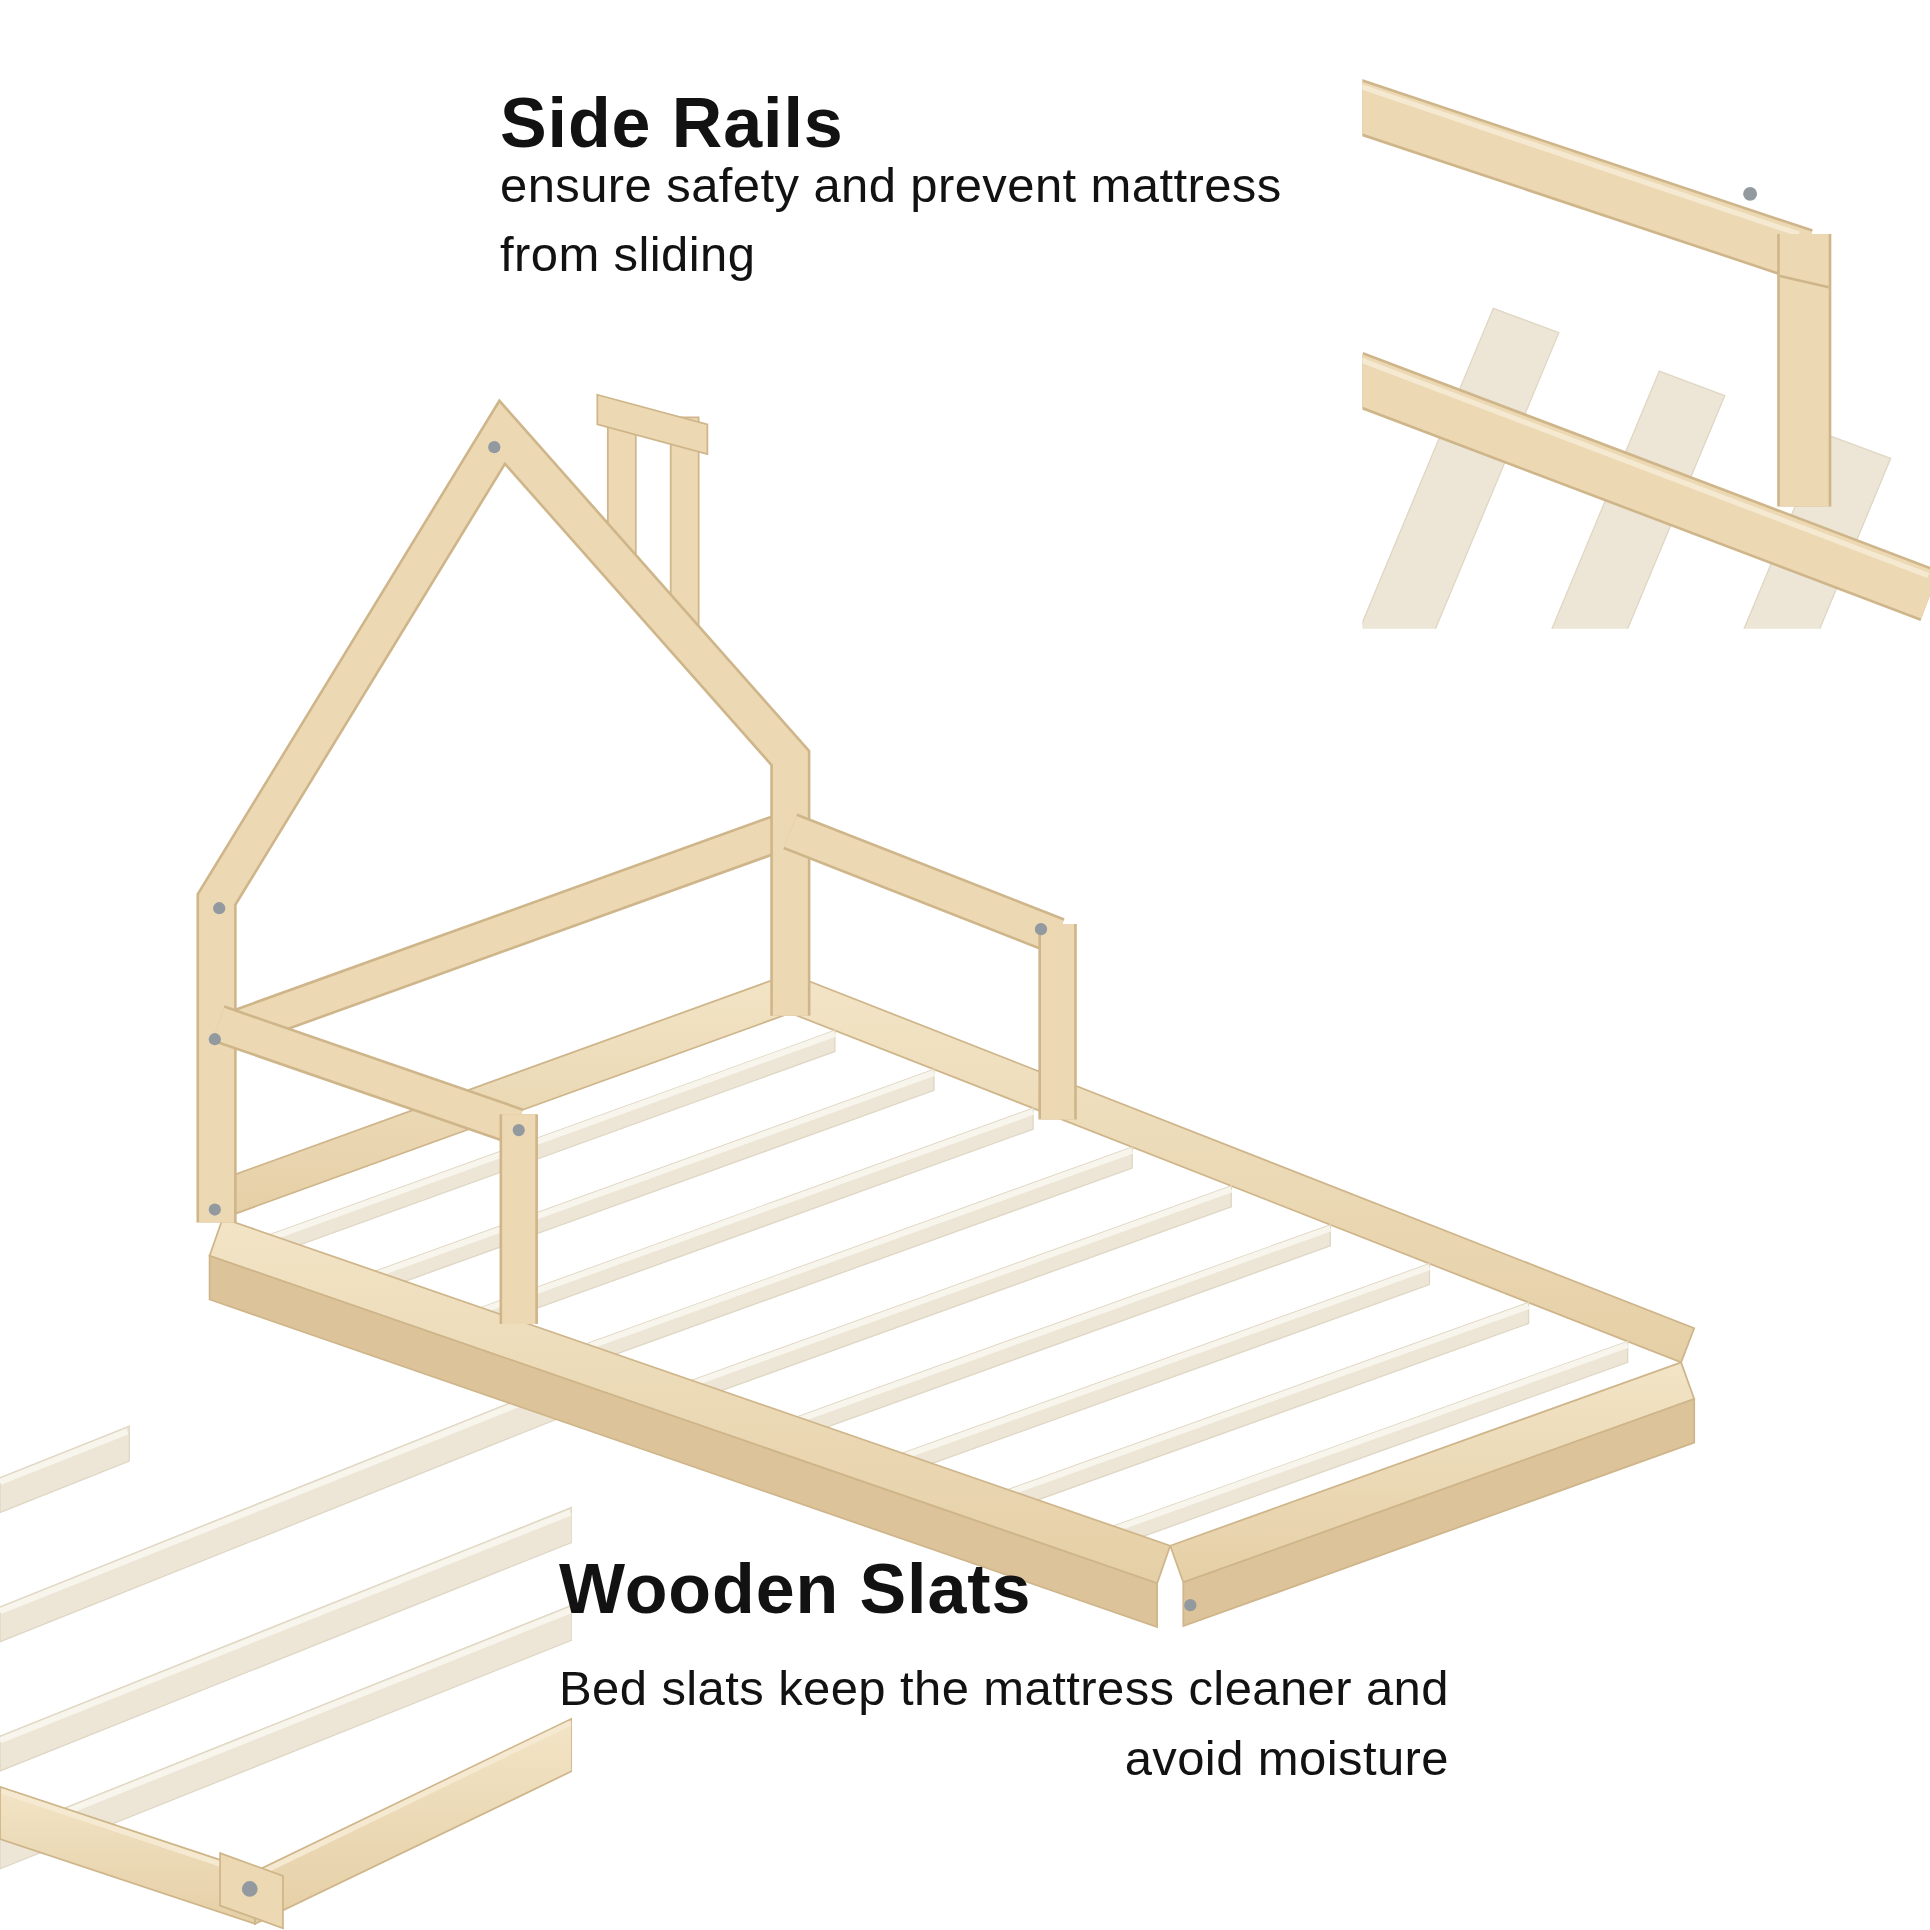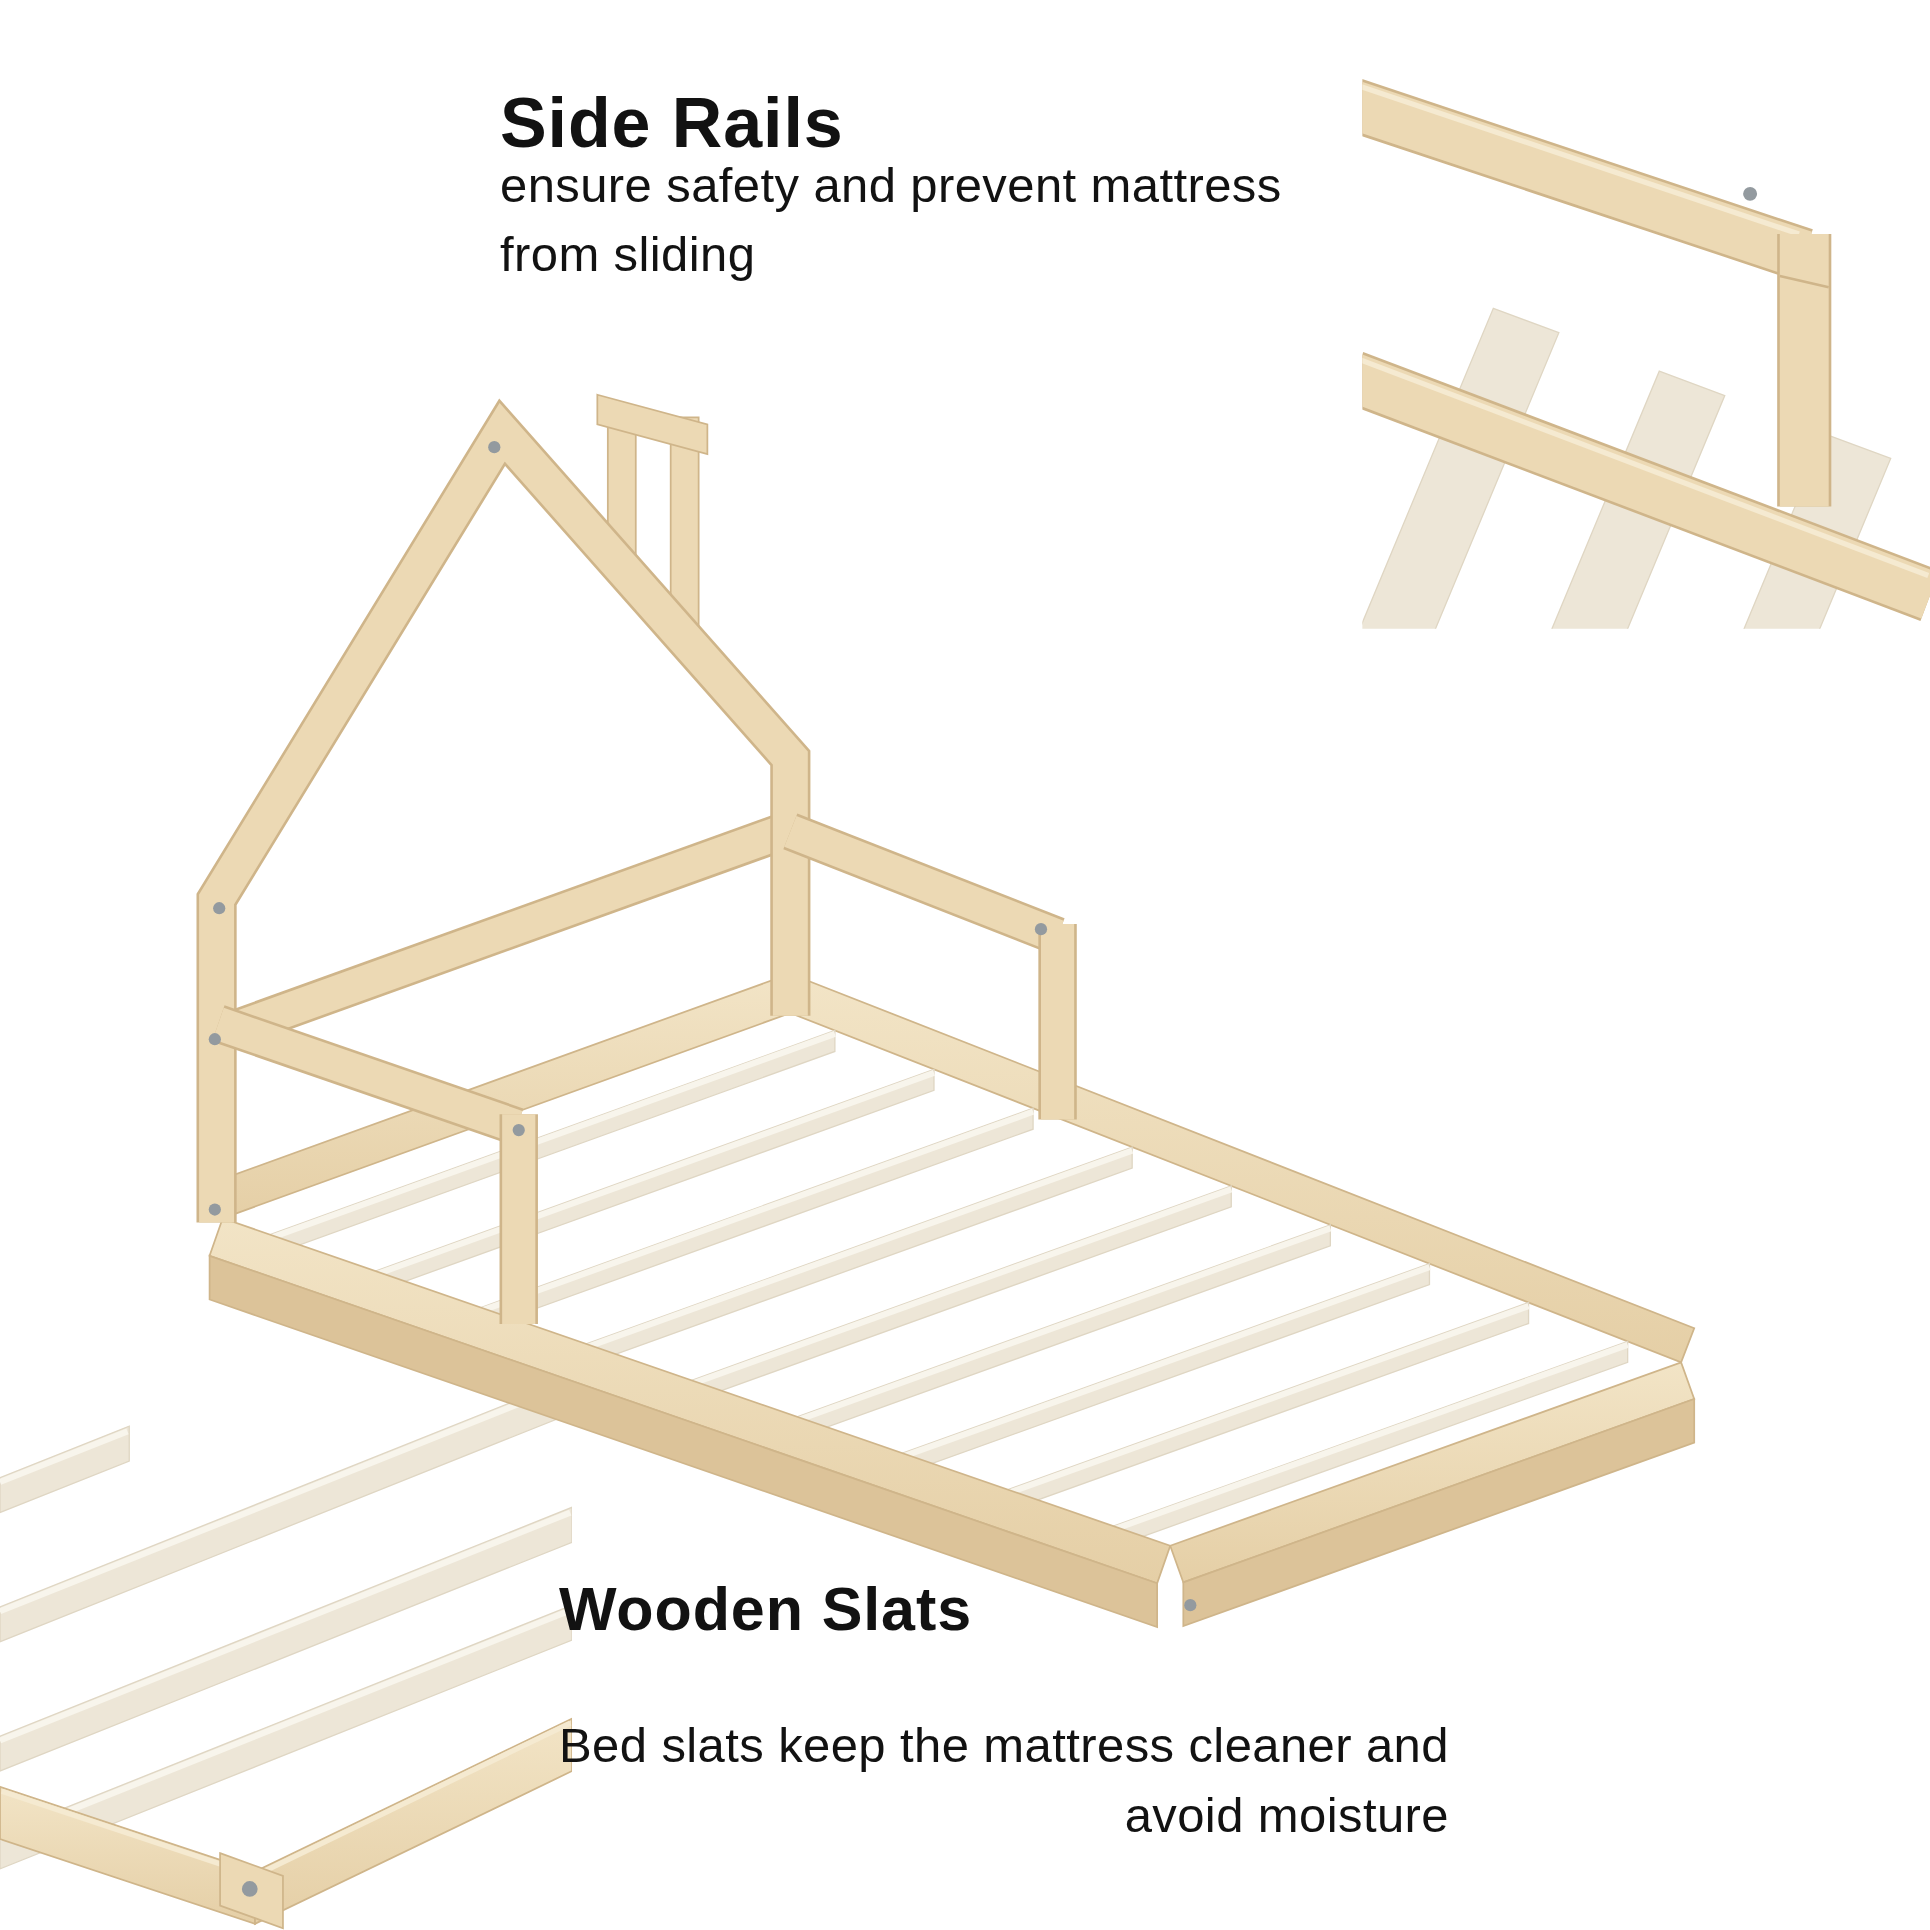--- a/index.html
+++ b/index.html
@@ -29,22 +29,22 @@
   .callout{position:absolute;color:var(--text,#121212);}
   .callout .h{
     font-size:70px;font-weight:700;letter-spacing:0.9px;line-height:1.05;
     transform-origin:left top;
   }
   .callout .d{font-size:49px;font-weight:400;letter-spacing:0.4px;line-height:1.0;}
   #side-rails-block{left:500px;top:87px;}
   #side-rails-block .d1{}
   #side-rails-block .d2{margin-top:20px;}
   #wooden-slats-block{left:559px;top:1553px;}
-  #wooden-slats-block .h{font-size:61px;margin-top:24px;}
-  #wooden-slats-block .d1{margin-top:80px;}
+  #wooden-slats-block .h{font-size:70px;}
+  #wooden-slats-block .d1{margin-top:37px;}
   #wooden-slats-block .d2{margin-top:21px;text-align:right;}
 </style>
 </head>
 <body>
 
 <div class="canvas">
 
   <svg class="scene" viewBox="0 0 2210 2210">
     <defs>
       <linearGradient id="woodGrad" x1="0" y1="0" x2="0" y2="1">

